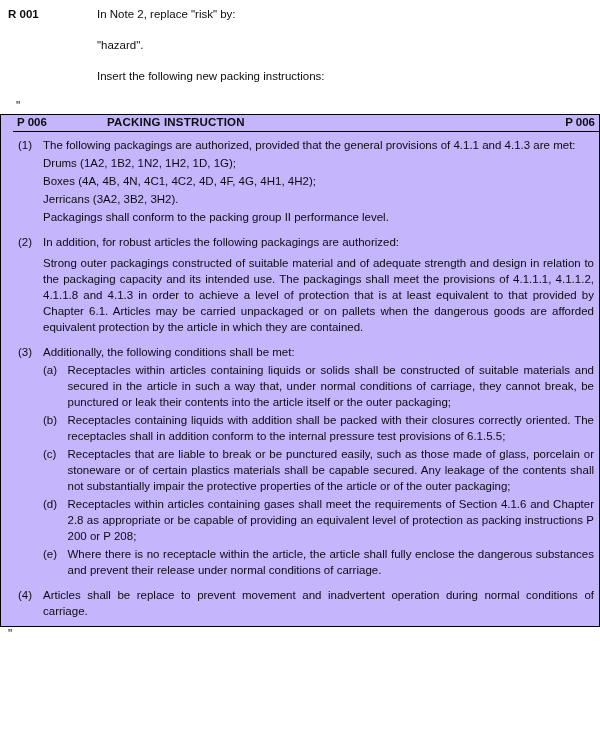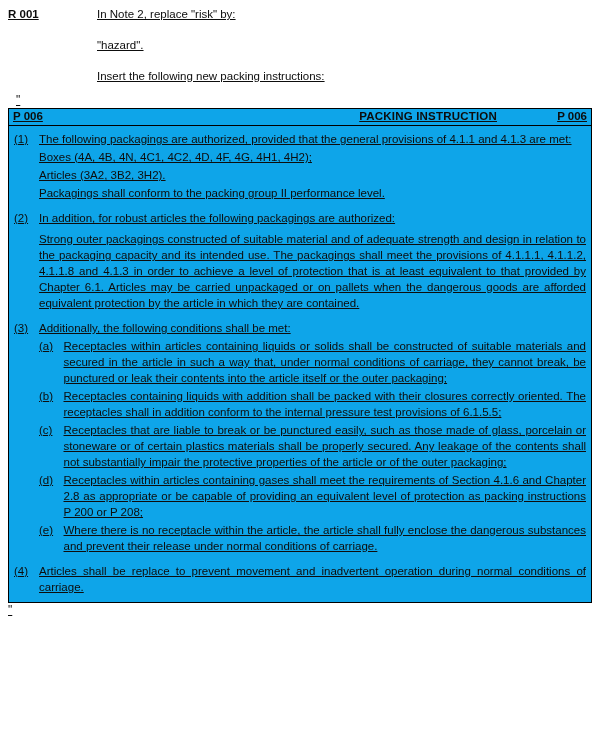--- a/index.html
+++ b/index.html
@@ -4,41 +4,41 @@
 <style>
   * { margin: 0; padding: 0; box-sizing: border-box; }
   html, body { background: #fff; }
   body {
     width: 600px; height: 750px;
     font-family: "Liberation Sans", "DejaVu Sans", sans-serif;
     font-size: 11.5px;
     color: #0d0d0d;
     overflow: hidden;
   }
-  .page { position: relative; width: 600px; height: 598px; background: #fff; text-decoration: underline; }
+  .page { position: relative; width: 600px; height: 598px; background: #fff; }
 
   
   .intro { padding: 7px 8px 0 8px; line-height: 14px; }
   .intro-row { display: flex; }
   .intro-id { width: 89px; flex: 0 0 89px; font-weight: 700; }
   .intro-lines { flex: 1; }
   .intro-line { margin: 0 0 17px 0; }
-  .intro-line:last-child { margin-bottom: 12px; }
+  .intro-line:last-child { margin-bottom: 18px; }
   .quote-open { padding-left: 8px; height: 13px; line-height: 11px; font-size: 12px; }
 
   
-  .pi-table { margin: 0 8px; border: 1.5px solid #000; background: #0ea5e9; }
+  .pi-table { margin: 0 0; border: 1.5px solid #000; background: #c4b5fd; padding-left: 12px; }
   .pi-header {
     display: flex; align-items: center;
     font-weight: 700; padding: 1px 4px 2px 4px;
     border-bottom: 1.5px solid #000; line-height: 13px;
   }
   .pi-header .code { width: 90px; flex: 0 0 90px; }
   .pi-header .code.right { text-align: right; }
-  .pi-header .title { flex: 1; text-align: right; letter-spacing: 0.2px; }
+  .pi-header .title { flex: 1; text-align: left; letter-spacing: 0.2px; }
   .pi-applies { border-bottom: 1.5px solid #000; padding: 12px 4px 4px 4px; line-height: 14px; }
 
   .pi-body { padding: 0 5px 7px 5px; line-height: 16px; }
   .item { display: flex; margin-top: 9px; }
   .item.first { margin-top: 5px; }
   .num-col { flex: 0 0 25px; width: 25px; }
   .item-content { flex: 1; min-width: 0; }
   .justify { text-align: justify; }
   .pkg-line { margin-top: 2px; }
   .item-para { margin-top: 5px; }
@@ -74,22 +74,23 @@
       <span class="code right">P 006</span>
     </div>
 
 
     <div class="pi-body">
 
       <div class="item first">
         <span class="num-col">(1)</span>
         <div class="item-content">
           <div class="justify">The following packagings are authorized, provided that the general provisions of 4.1.1 and 4.1.3 are met:</div>
+          <div class="pkg-line">Drums (1A2, 1B2, 1N2, 1H2, 1D, 1G);</div>
           <div class="pkg-line">Boxes (4A, 4B, 4N, 4C1, 4C2, 4D, 4F, 4G, 4H1, 4H2);</div>
-          <div class="pkg-line">Articles (3A2, 3B2, 3H2).</div>
+          <div class="pkg-line">Jerricans (3A2, 3B2, 3H2).</div>
           <div class="pkg-line">Packagings shall conform to the packing group II performance level.</div>
         </div>
       </div>
 
       <div class="item">
         <span class="num-col">(2)</span>
         <div class="item-content">
           <div class="justify">In addition, for robust articles the following packagings are authorized:</div>
           <div class="item-para justify">Strong outer packagings constructed of suitable material and of adequate strength and design in relation to the packaging capacity and its intended use. The packagings shall meet the provisions of 4.1.1.1, 4.1.1.2, 4.1.1.8 and 4.1.3 in order to achieve a level of protection that is at least equivalent to that provided by Chapter 6.1. Articles may be carried unpackaged or on pallets when the dangerous goods are afforded equivalent protection by the article in which they are contained.</div>
         </div>
@@ -105,21 +106,21 @@
             <div class="subitem-content">Receptacles within articles containing liquids or solids shall be constructed of suitable materials and secured in the article in such a way that, under normal conditions of carriage, they cannot break, be punctured or leak their contents into the article itself or the outer packaging;</div>
           </div>
 
           <div class="subitem">
             <span class="sub-num-col">(b)</span>
             <div class="subitem-content">Receptacles containing liquids with addition shall be packed with their closures correctly oriented. The receptacles shall in addition conform to the internal pressure test provisions of 6.1.5.5;</div>
           </div>
 
           <div class="subitem">
             <span class="sub-num-col">(c)</span>
-            <div class="subitem-content">Receptacles that are liable to break or be punctured easily, such as those made of glass, porcelain or stoneware or of certain plastics materials shall be properly secured. Any leakage of the contents shall not substantially impair the protective properties of the article or of the outer packaging;</div>
+            <div class="subitem-content">Receptacles that are liable to break or be punctured easily, such as those made of glass, porcelain or stoneware or of certain plastics materials shall be capable secured. Any leakage of the contents shall not substantially impair the protective properties of the article or of the outer packaging;</div>
           </div>
 
           <div class="subitem">
             <span class="sub-num-col">(d)</span>
             <div class="subitem-content">Receptacles within articles containing gases shall meet the requirements of Section 4.1.6 and Chapter 2.8 as appropriate or be capable of providing an equivalent level of protection as packing instructions P 200 or P 208;</div>
           </div>
 
           <div class="subitem">
             <span class="sub-num-col">(e)</span>
             <div class="subitem-content">Where there is no receptacle within the article, the article shall fully enclose the dangerous substances and prevent their release under normal conditions of carriage.</div>

